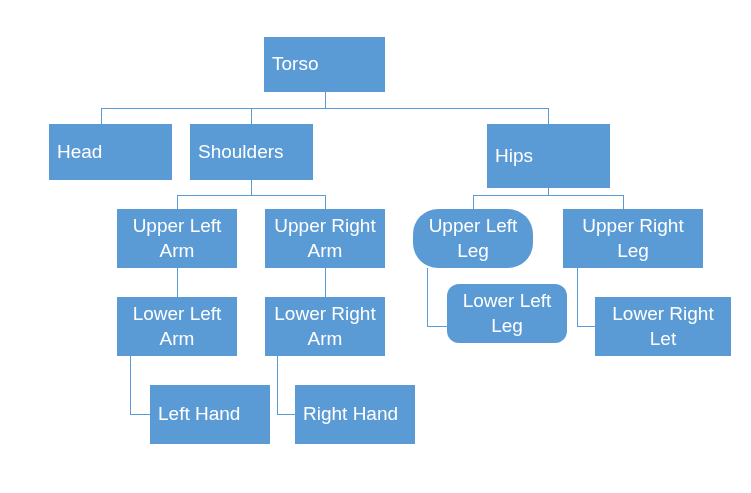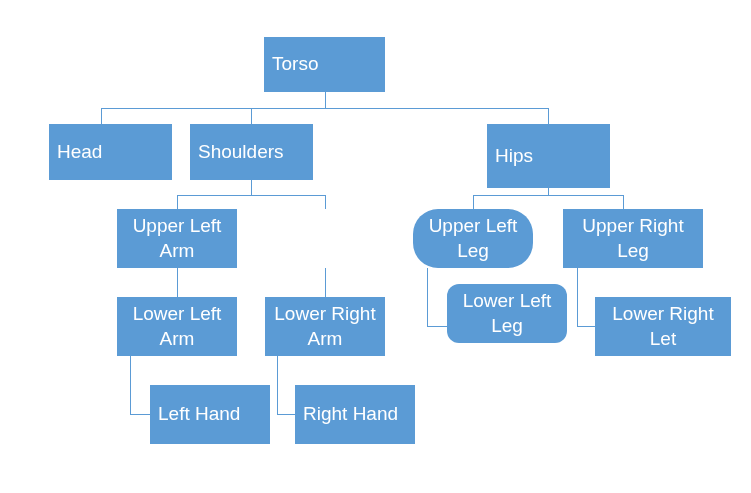--- a/index.html
+++ b/index.html
@@ -102,20 +102,23 @@
   </div>
 
   <div class="node" id="n-hips">
     <span>Hips</span>
   </div>
 
   <div class="node" id="n-upper-left-arm">
     <span>Upper Left Arm</span>
   </div>
 
+  <div class="node" id="n-upper-right-arm">
+    <span>Upper Right Arm</span>
+  </div>
 
   <div class="node" id="n-upper-left-leg">
     <span>Upper Left Leg</span>
   </div>
 
   <div class="node" id="n-upper-right-leg">
     <span>Upper Right Leg</span>
   </div>
 
   <div class="node" id="n-lower-left-arm">

